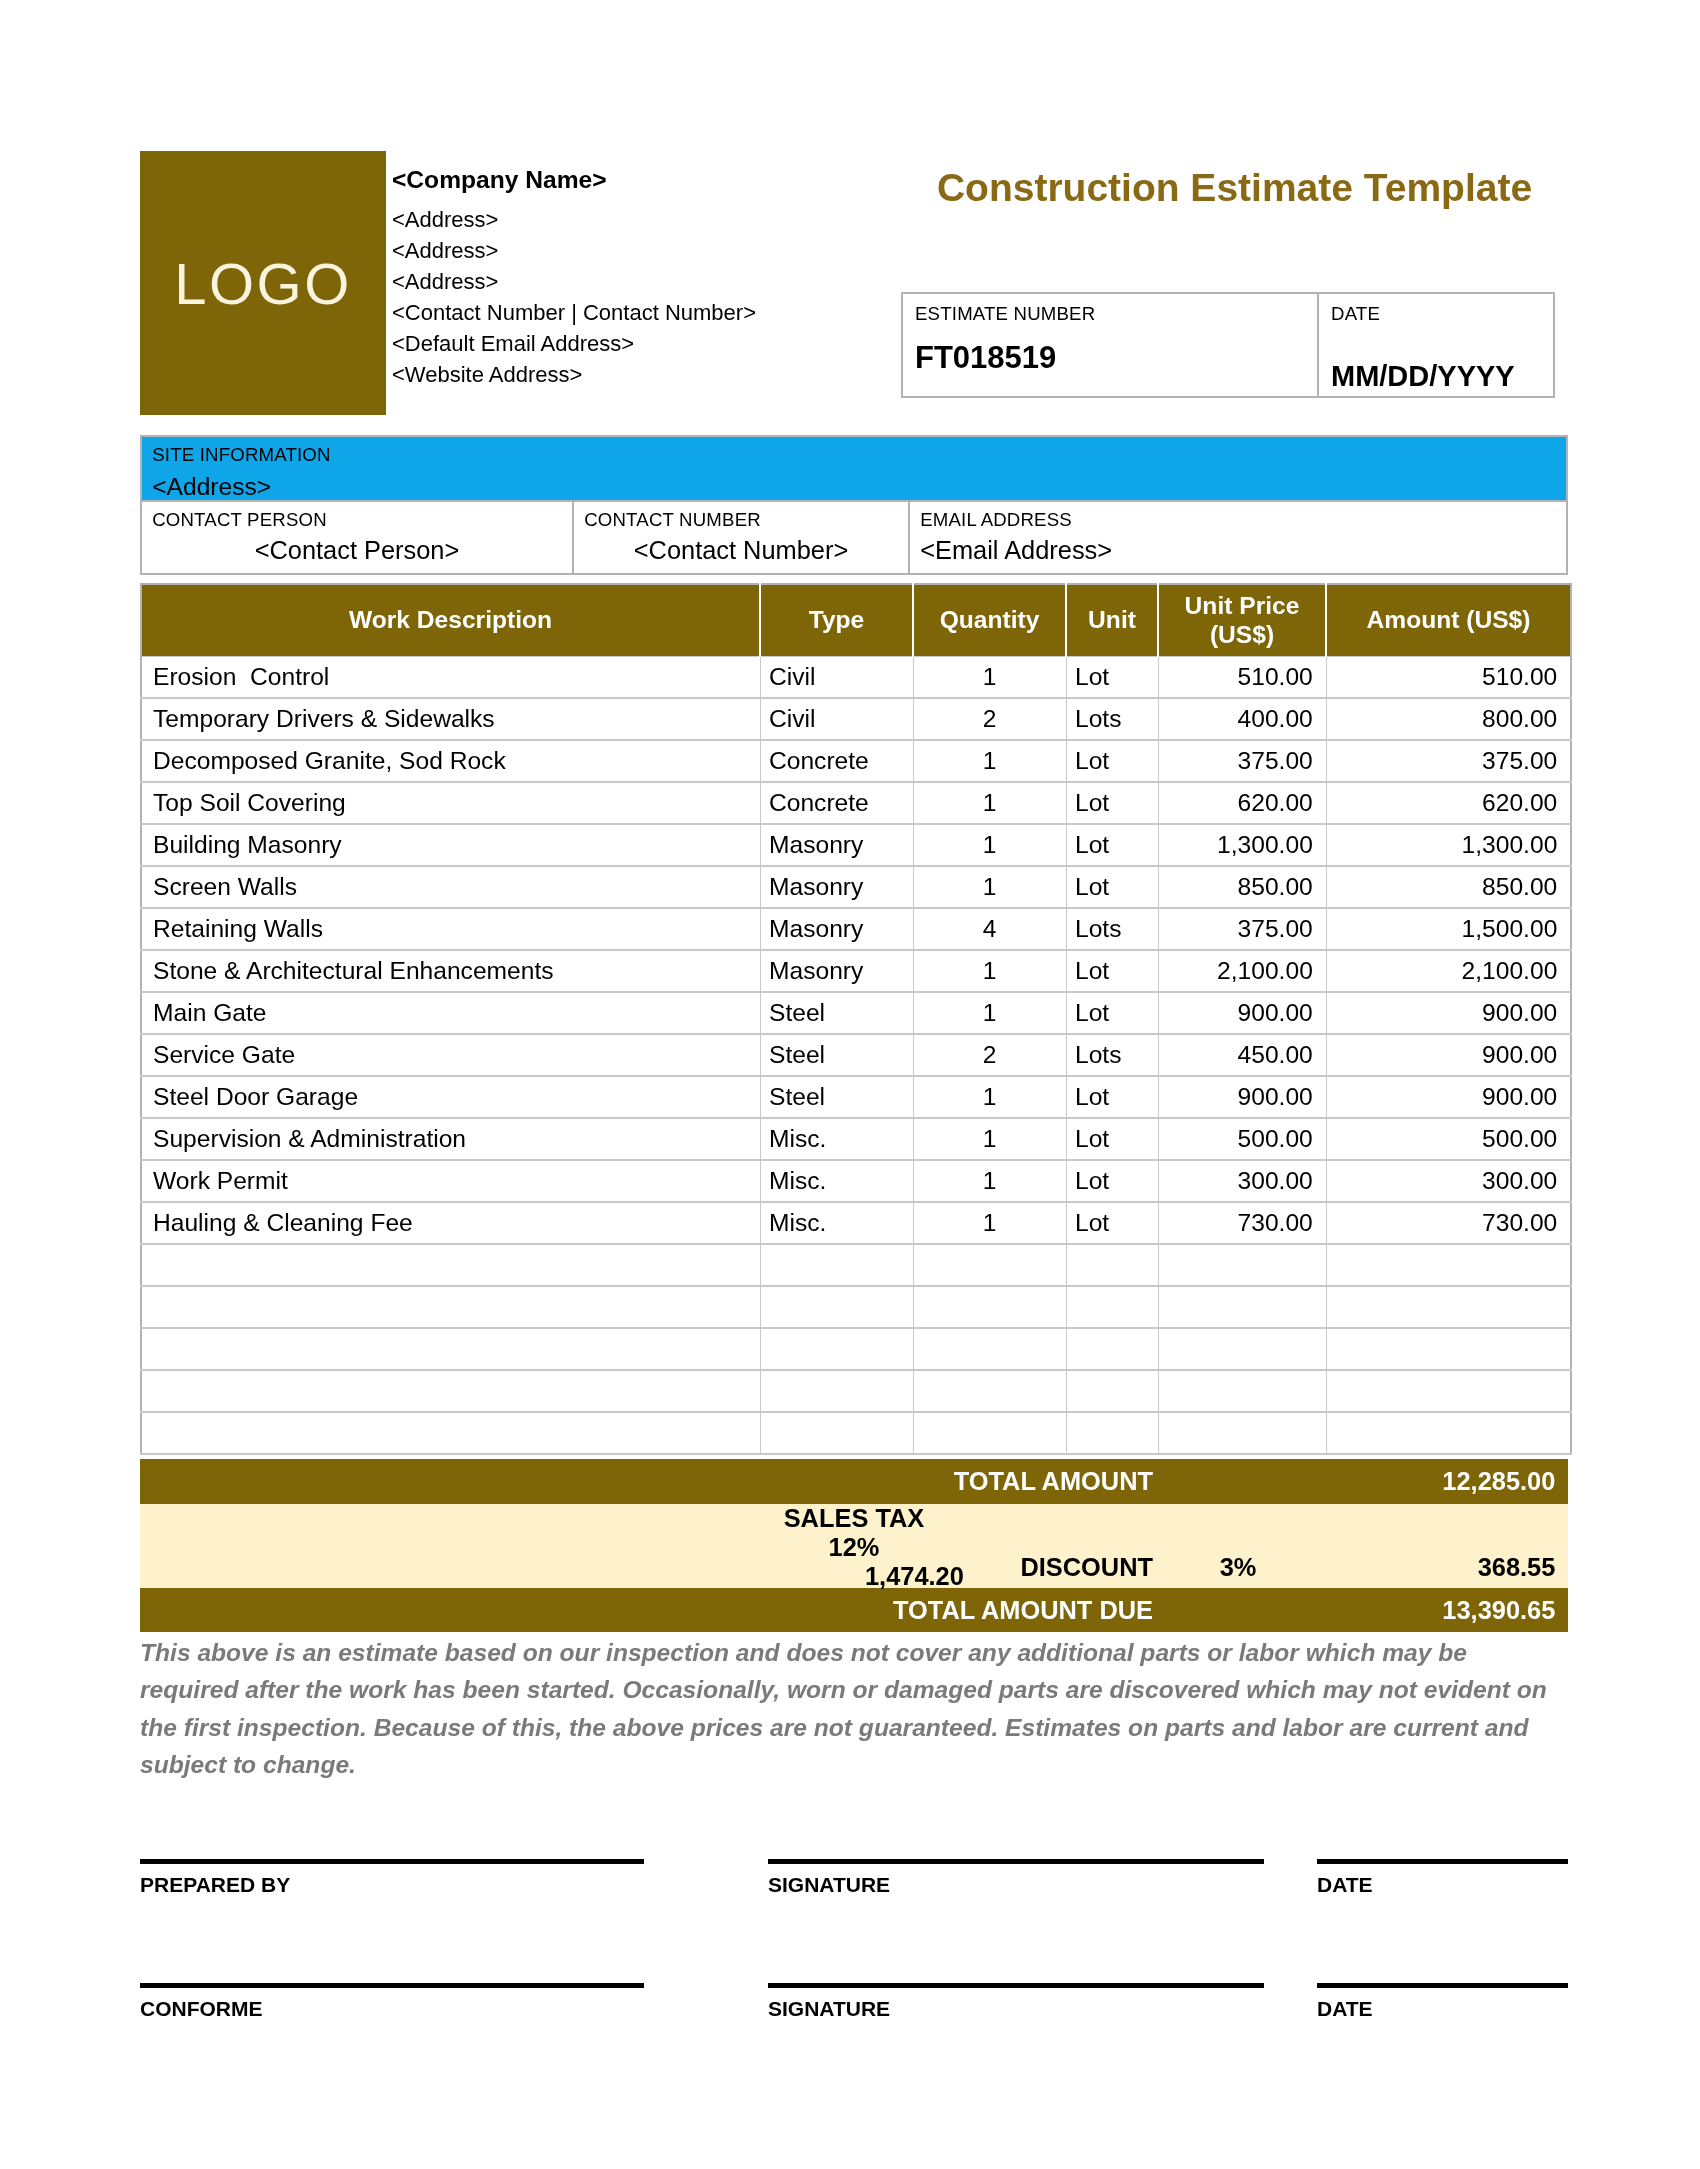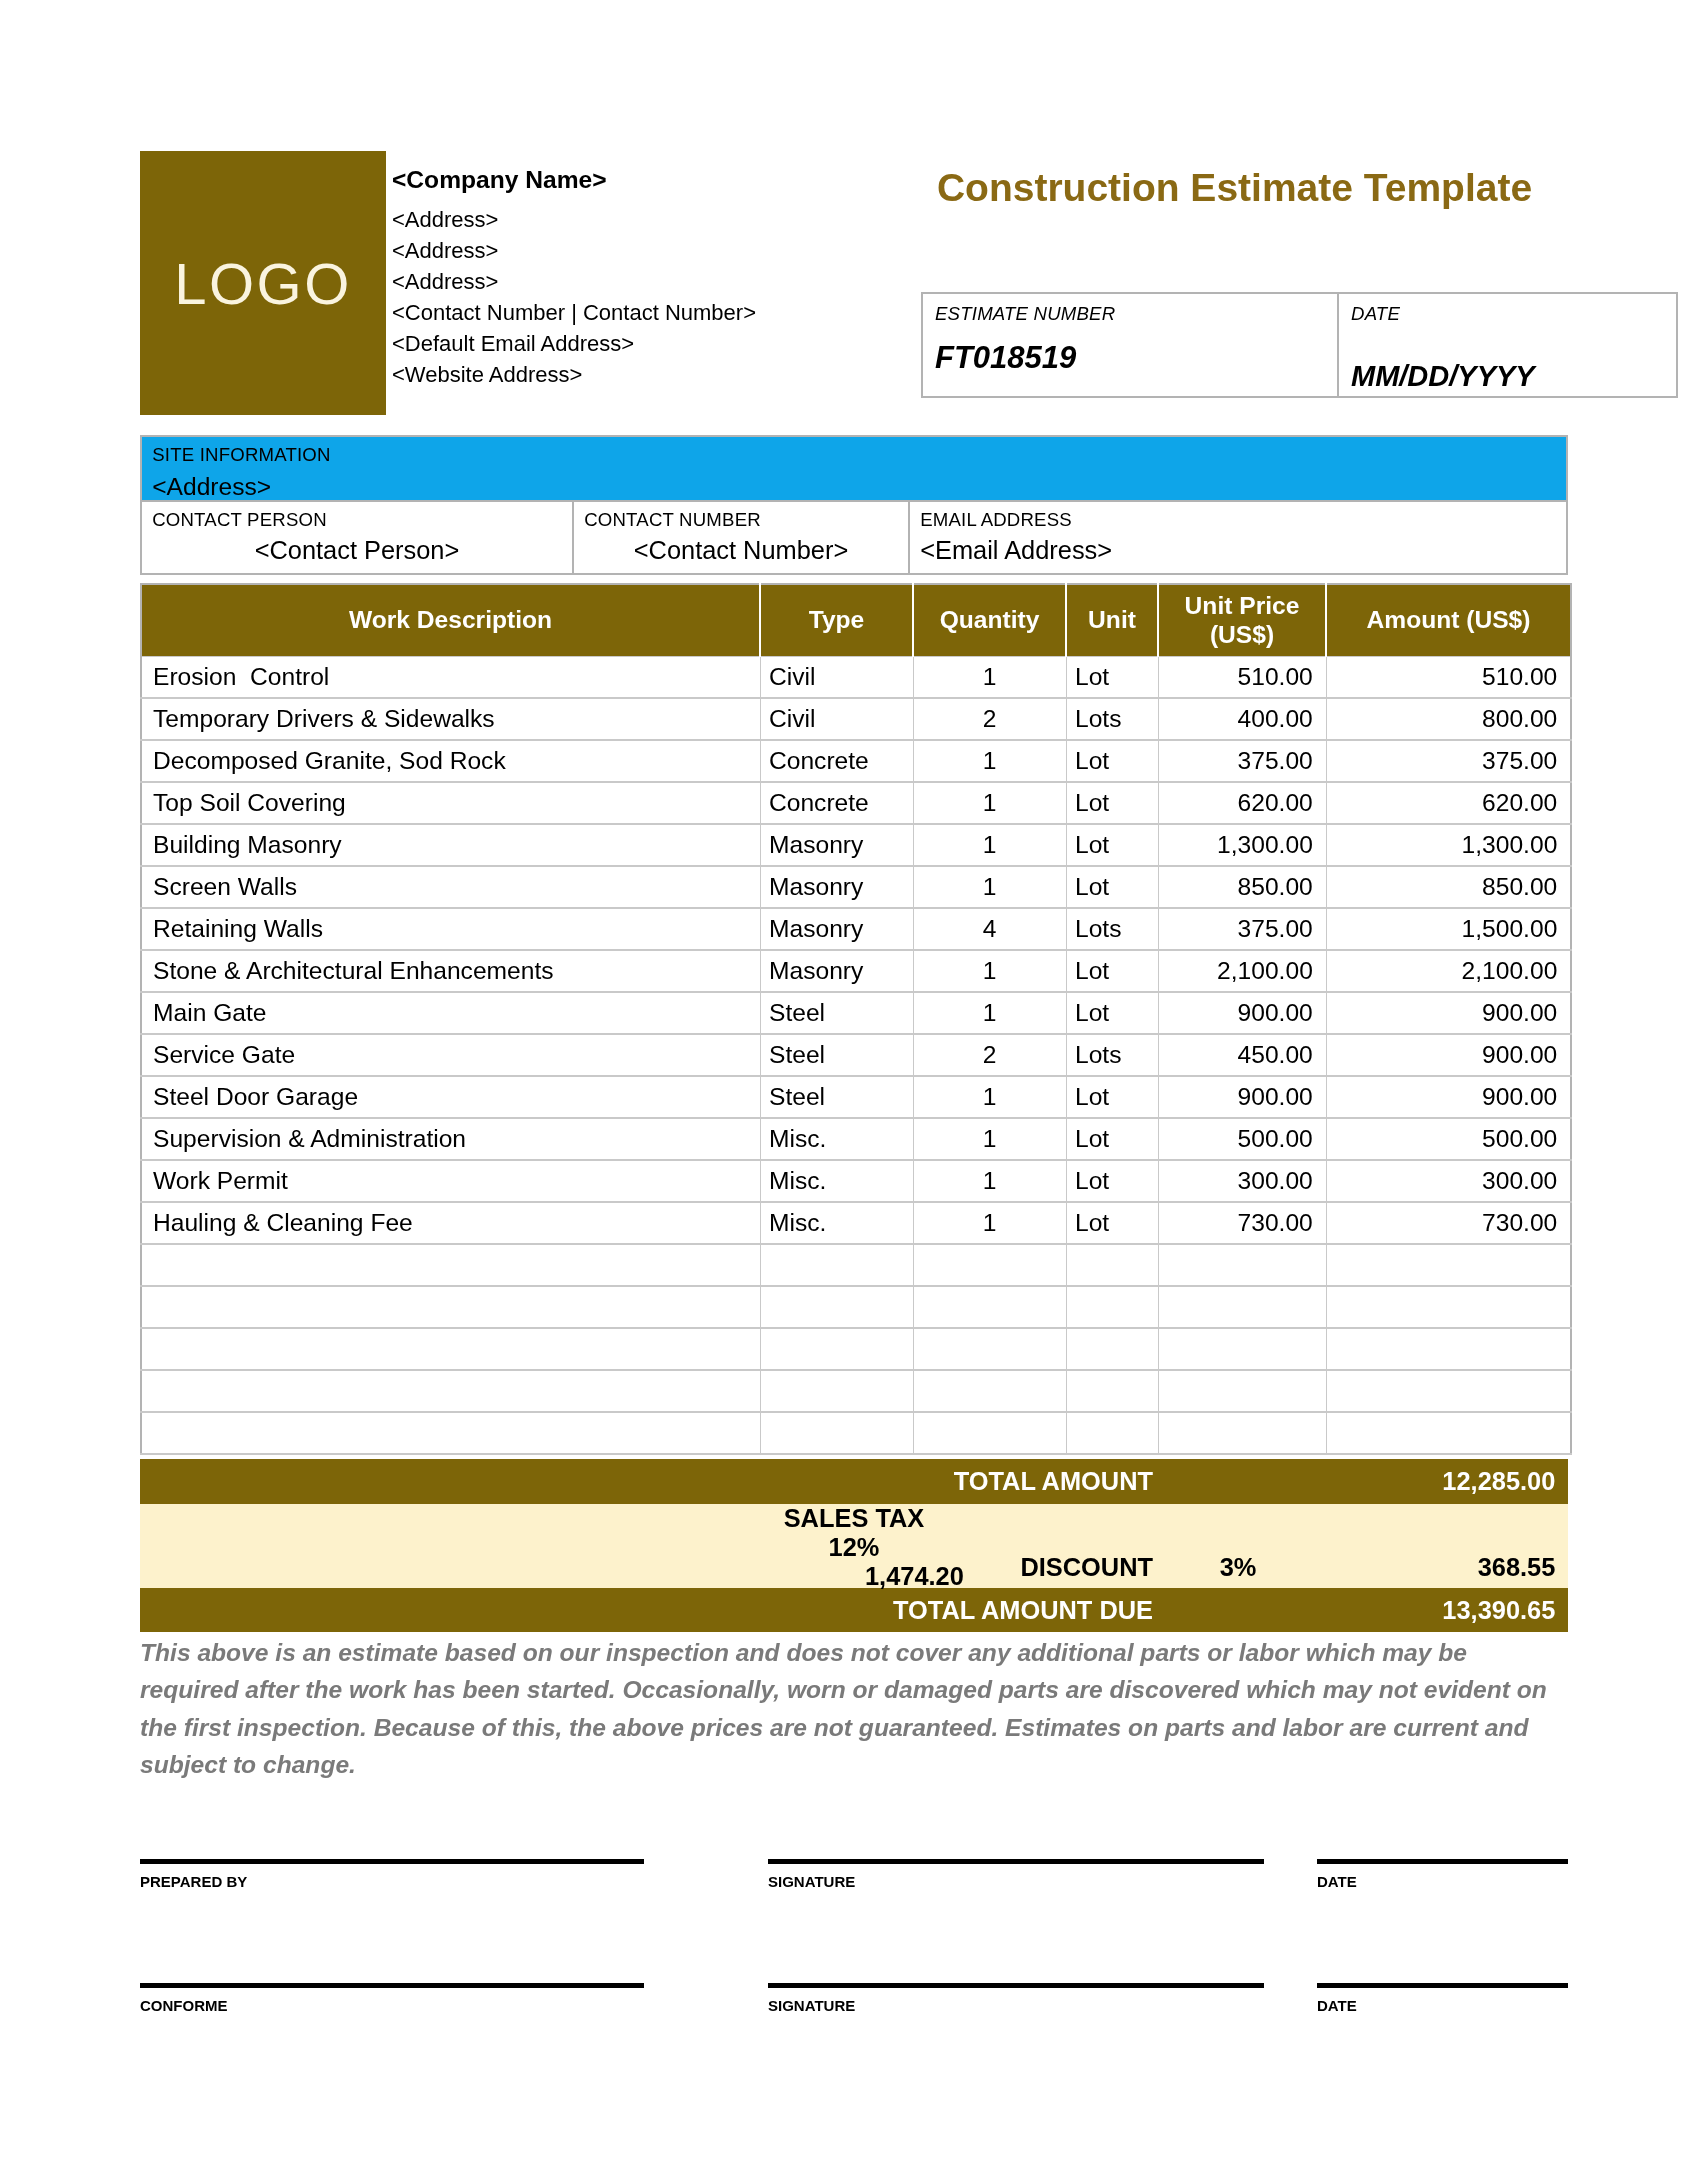--- a/index.html
+++ b/index.html
@@ -14,22 +14,22 @@
     font-size:58px; letter-spacing:2.5px; font-weight:400;
   }
   .company{ position:absolute; left:392px; top:166px; }
   .company .cname{ font-size:24.6px; font-weight:bold; margin-bottom:10.2px; }
   .company .cline{ font-size:22px; line-height:31px; }
   .doc-title{
     position:absolute; left:901px; top:166px; width:667px; text-align:center;
     font-size:39px; font-weight:bold; color:#8A6914;
   }
   .est-box{
-    position:absolute; left:921px; top:292px; width:757px; height:106px;
-    border:2.5px solid #B3B3B3; box-sizing:border-box; display:flex; background:#fff;font-style:italic;
+    position:absolute; left:901px; top:292px; width:654px; height:106px;
+    border:2.5px solid #B3B3B3; box-sizing:border-box; display:flex; background:#fff;
   }
   .est-cell{ box-sizing:border-box; padding:8.5px 12px; display:flex; flex-direction:column; }
   .est-cell.c1{ width:414px; }
   .est-cell.c2{ flex:1; border-left:2.5px solid #B3B3B3; }
   .lbl{ font-size:18.6px; letter-spacing:0.2px; }
   .est-num{ font-size:31px; font-weight:bold; margin-top:15.3px; }
   .est-date{ font-size:29px; font-weight:600; margin-top:35px; }
   
   .site-box{ position:absolute; left:140px; top:435px; width:1428px; box-sizing:border-box; }
   .site-row1{
@@ -77,21 +77,21 @@
   .r-total{ height:45px; }
   .r-tax{ height:42px;flex-direction:column; }
   .r-disc{ height:42px; }
   .r-due{ height:44px;padding-left:8px; }
   
   .disclaimer{
     position:absolute; left:140px; top:1634px; width:1432px;
     color:#7A7A7A; font-size:24.6px; font-weight:bold; font-style:italic; line-height:1.52;
   }
   
-  .sig{ position:absolute; box-sizing:border-box; border-top:5.1px solid #000; padding-top:8.5px; font-size:15px; font-weight:bold; }
+  .sig{ position:absolute; box-sizing:border-box; border-top:5.1px solid #000; padding-top:8.5px; font-size:21px; font-weight:bold; }
   .s1a{ left:140px;  top:1859px; width:504px; }
   .s1b{ left:768px;  top:1859px; width:496px; }
   .s1c{ left:1317px; top:1859px; width:251px; }
   .s2a{ left:140px;  top:1983px; width:504px; }
   .s2b{ left:768px;  top:1983px; width:496px; }
   .s2c{ left:1317px; top:1983px; width:251px; }
 </style>
 </head>
 <body>
 

